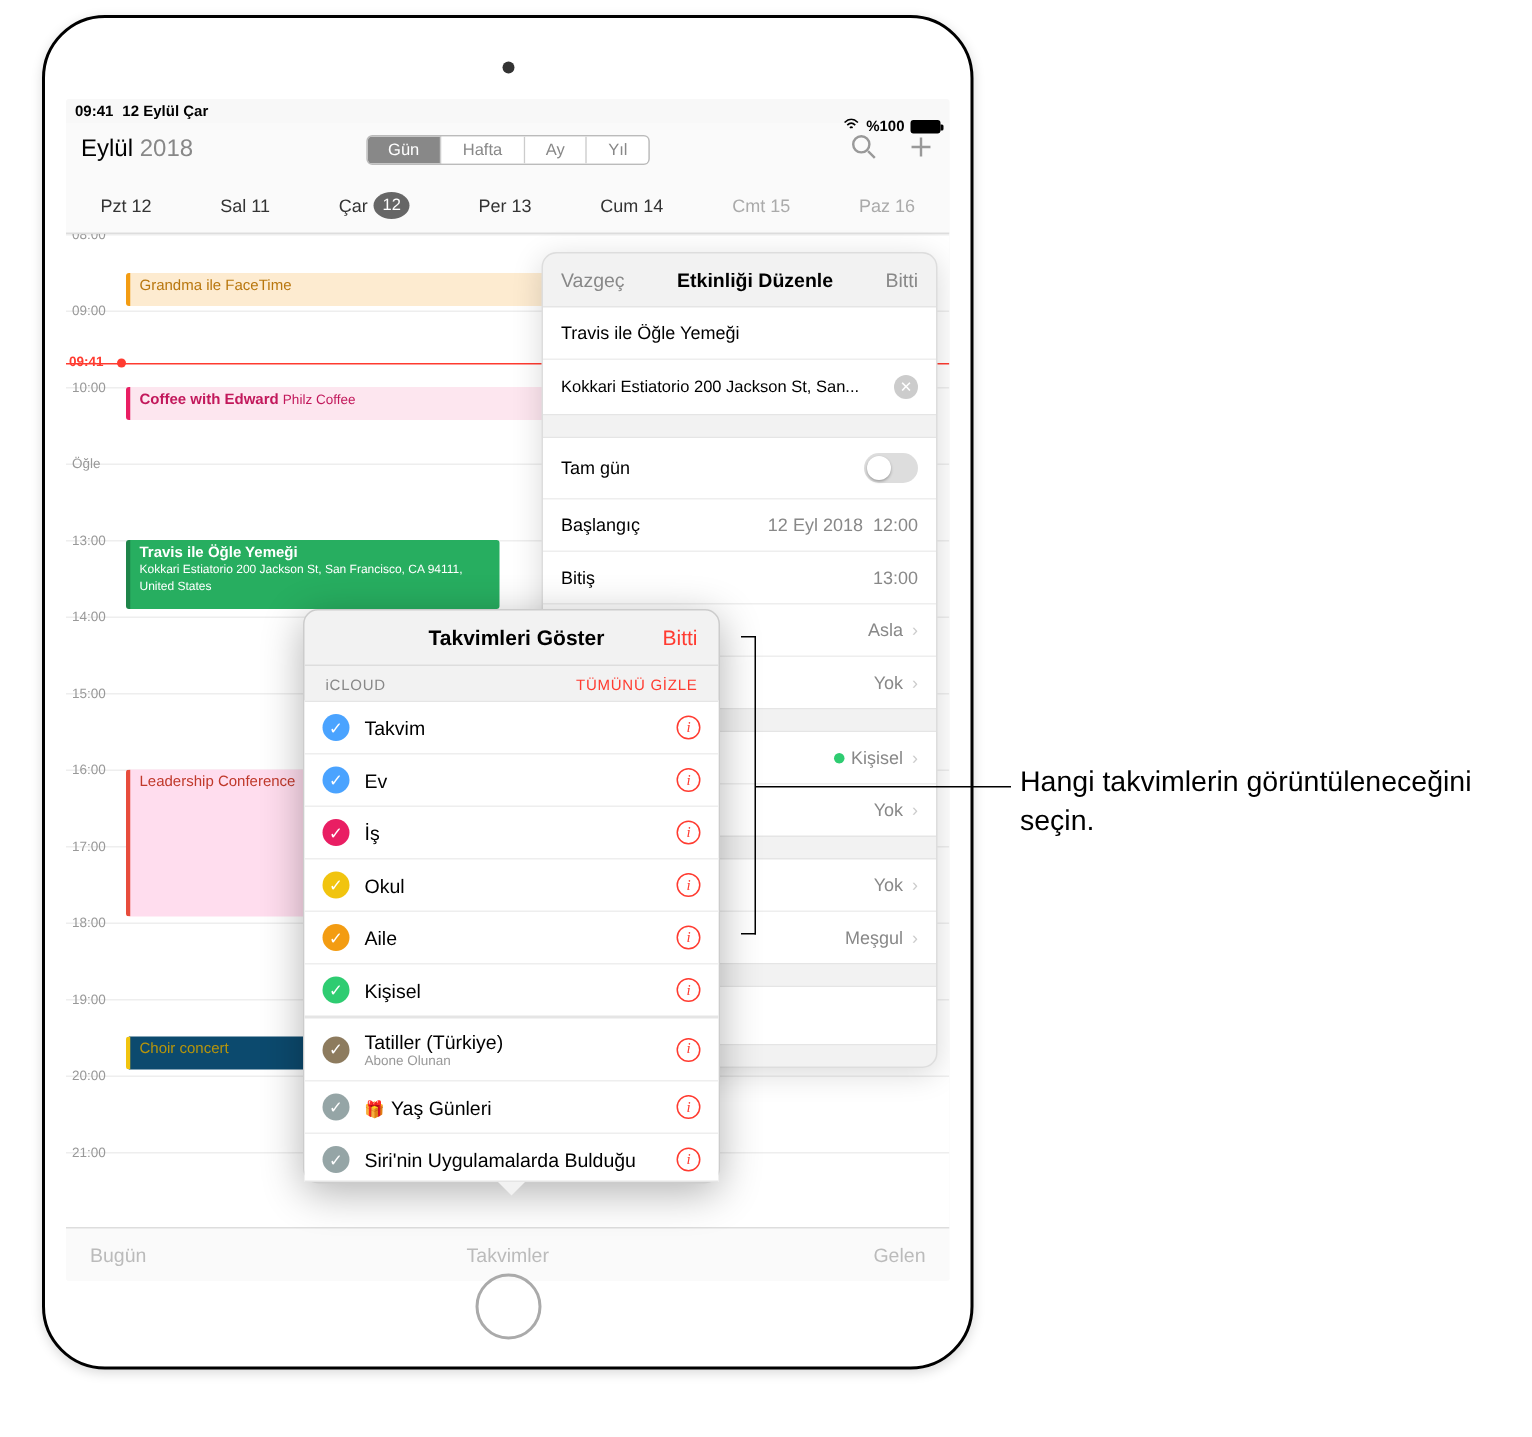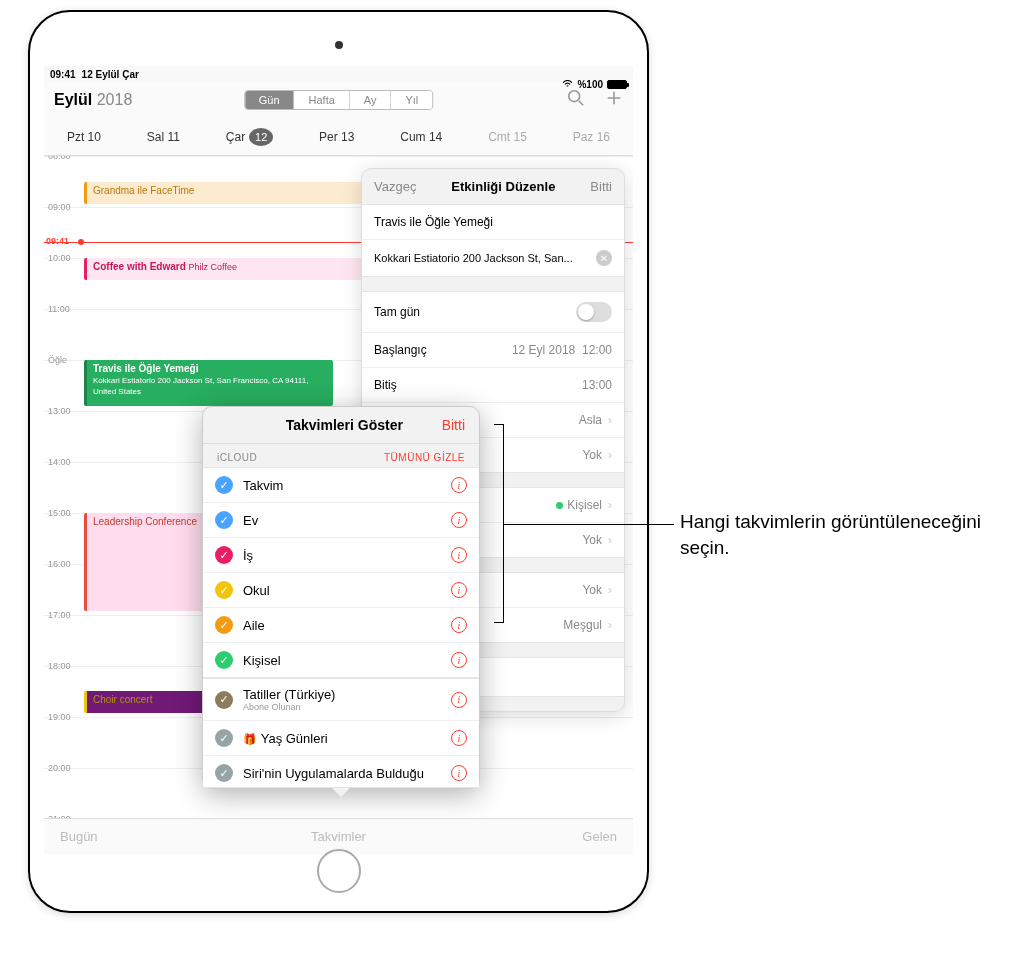--- a/index.html
+++ b/index.html
@@ -35,21 +35,21 @@
 .status-bar { height: 16px; display:flex; justify-content:space-between; align-items:center; padding:0 6px; font-size:10px; font-weight:600; }
 .status-left { display:flex; gap:6px; }
 .status-right { display:flex; gap:4px; align-items:center;margin-top:20px; }
 .wifi-icon { width:11px; height:8px; }
 .battery-icon { width:20px; height:9px; border:1px solid #000; border-radius:2px; position:relative; background:#000; }
 .battery-icon::after { content:""; position:absolute; right:-3px; top:2px; width:2px; height:4px; background:#000; border-radius:0 1px 1px 0; }
 
 
 .header { height: 36px; display:flex; align-items:center; padding:0 10px; background:#fafafa; }
 .header-title { font-size:16px; }
-.header-title b { font-weight:700;margin-top:36px; }
+.header-title b { font-weight:400;margin-top:36px; }
 .header-title span { color:#888; font-weight:400; }
 .segmented { display:flex; border:1px solid #bbb; border-radius:4px; overflow:hidden; margin-left:auto; margin-right:auto; position:absolute; left:50%; transform:translateX(-50%); }
 .seg { padding:3px 14px; font-size:11px; color:#888; border-right:1px solid #ccc; background:#fff; }
 .seg:last-child { border-right:none; }
 .seg.active { background:#888; color:#fff; }
 .header-right { margin-left:auto; display:flex; gap:20px; align-items:center; color:#999; }
 .search-icon svg, .plus-icon svg { width:18px; height:18px; stroke:#999; fill:none; stroke-width:1.8; }
 
 
 .day-strip { height:38px; display:flex; justify-content:space-around; align-items:center; border-bottom:1px solid #ddd; background:#fafafa; }
@@ -59,21 +59,21 @@
 
 
 .timeline { position:relative; height:698px; overflow:hidden; background:#fff; }
 .hour-row { height:51px; border-top:1px solid #eee; position:relative; }
 .hour-label { position:absolute; left:4px; top:-6px; font-size:9px; color:#999; }
 .event { position:absolute; left:40px; right:18px; border-left:3px solid; padding:3px 6px; font-size:10px; border-radius:2px; }
 .ev-orange { background:#fdebd0; border-color:#f39c12; color:#b9770e; }
 .ev-pink { background:#fde6ef; border-color:#e91e63; color:#c2185b; }
 .ev-green { background:#27ae60; border-color:#1e8449; color:#fff; }
 .ev-red { background:#fde; border-color:#e74c3c; color:#c0392b; }
-.ev-yellow { background:#701a75; border-color:#f1c40f; color:#b7950b; }
+.ev-yellow { background:#0c4a6e; border-color:#f1c40f; color:#b7950b; }
 .now-line { position:absolute; left:0; right:0; height:1px; background:#ff3b30; }
 .now-line::before { content:""; position:absolute; left:34px; top:-3px; width:6px; height:6px; background:#ff3b30; border-radius:50%; }
 .now-label { position:absolute; left:2px; font-size:9px; color:#ff3b30; font-weight:600; }
 
 
 .edit-panel {
   position:absolute; right:8px; top:102px; width:264px; background:#f2f2f2; border:1px solid #ddd; border-radius:10px; box-shadow:0 4px 20px rgba(0,0,0,0.15);
 }
 .edit-header { display:flex; justify-content:space-between; align-items:center; padding:10px 12px; font-size:13px; }
 .edit-header .cancel, .edit-header .done { color:#888; }
@@ -158,44 +158,41 @@
               <line x1="13" y1="13" x2="18" y2="18"></line>
             </svg></span>
         <span class="plus-icon"><svg viewBox="0 0 20 20">
               <line x1="10" y1="3" x2="10" y2="17"></line>
               <line x1="3" y1="10" x2="17" y2="10"></line>
             </svg></span>
       </div>
     </div>
 
     <div class="day-strip">
-      <div class="day">Pzt 10</div>
+      <div class="day">Pzt 12</div>
       <div class="day">Sal 11</div>
       <div class="day">
         <span>Çar</span>
         <span class="badge">12</span>
       </div>
       <div class="day">Per 13</div>
       <div class="day">Cum 14</div>
       <div class="day weekend">Cmt 15</div>
       <div class="day weekend">Paz 16</div>
     </div>
 
     <div class="timeline">
       <div class="hour-row" style="top:0">
           <span class="hour-label">08:00</span>
         </div>
       <div class="hour-row">
           <span class="hour-label">09:00</span>
         </div>
       <div class="hour-row">
           <span class="hour-label">10:00</span>
-        </div>
-      <div class="hour-row">
-          <span class="hour-label">11:00</span>
         </div>
       <div class="hour-row">
           <span class="hour-label">Öğle</span>
         </div>
       <div class="hour-row">
           <span class="hour-label">13:00</span>
         </div>
       <div class="hour-row">
           <span class="hour-label">14:00</span>
         </div>

